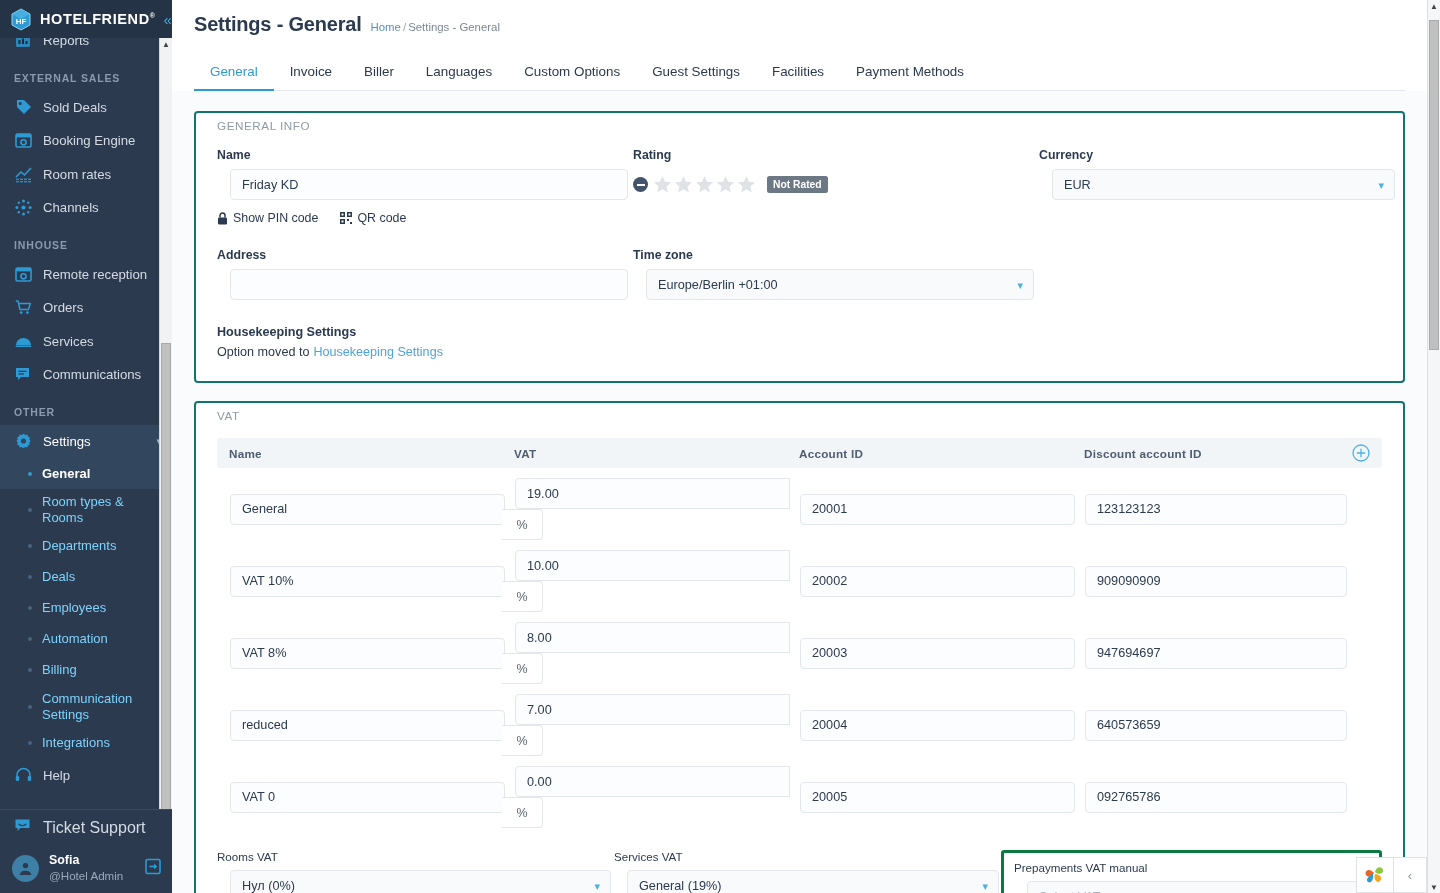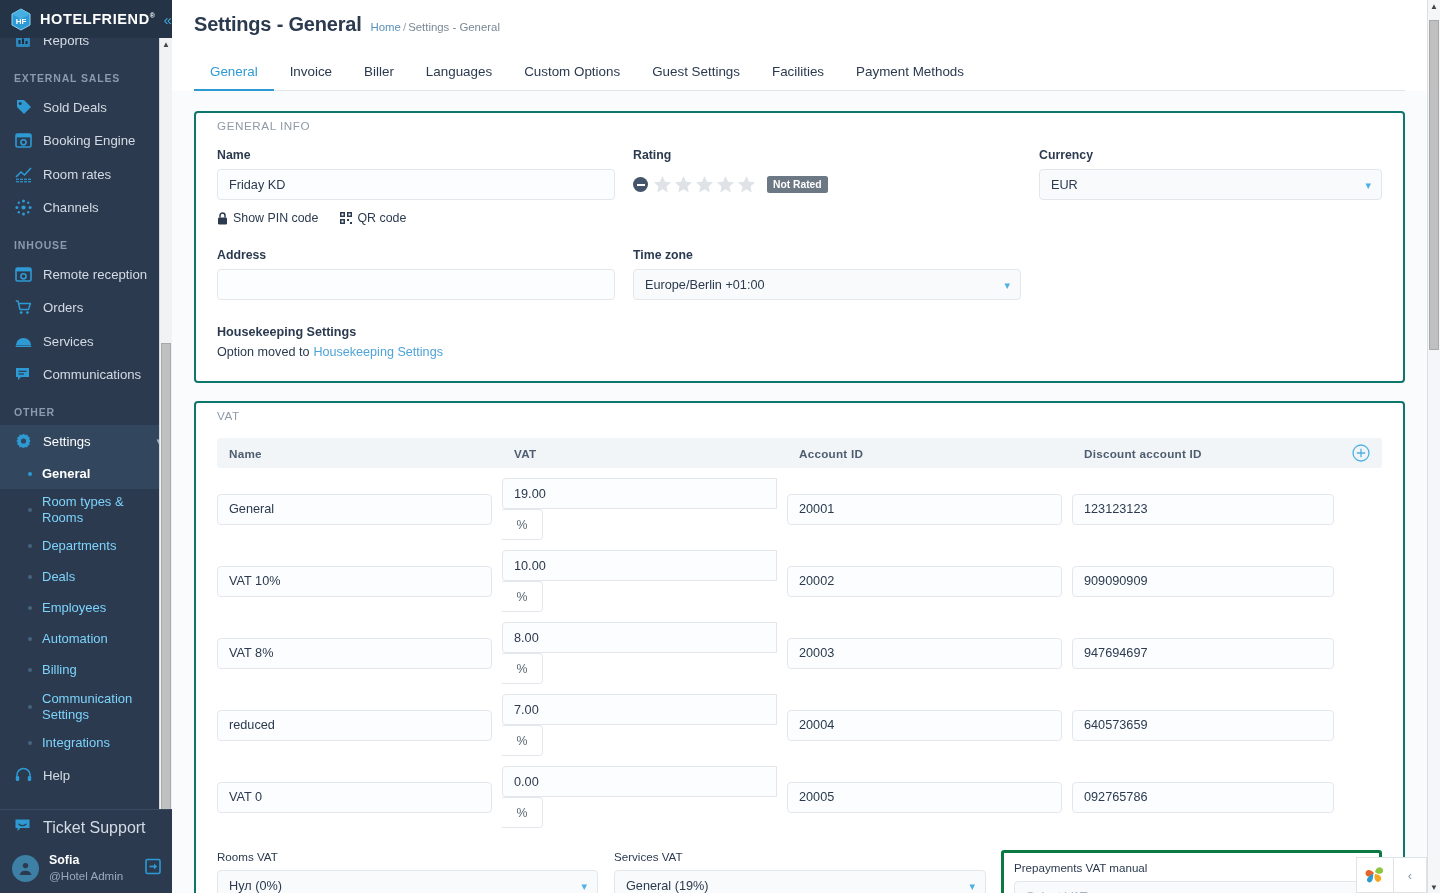--- a/index.html
+++ b/index.html
@@ -111,21 +111,21 @@
   }
   .card-cap {
     font-size: 11.7px; color: #8e9aa6; letter-spacing: .55px; margin-bottom: 16px;
   }
   .fld-label { font-size: 12.3px; color: #2b3a4f; font-weight: bold; margin-bottom: 7px; }
   .fld-label.light { font-weight: normal; font-size: 11.6px; }
 
   .inp, .sel {
     width: 100%; height: 31px; border: 1px solid #e3e7ec; border-radius: 4px;
     background: #fcfdfe; font-size: 12.7px; color: #2b3a4f;
-    padding: 0 11px; font-family: inherit; display: flex; align-items: center;
+    padding: 0 11px; font-family: inherit; display: flex; align-items: center; margin-left: 13px;
   }
   .sel { position: relative; padding-right: 26px; background: #f8fafb; }
   .sel .chevd {
     position: absolute; right: 10px; top: 50%; transform: translateY(-50%);
     color: #4fb0e3; font-size: 11px; line-height: 1;
   }
   .sel.placeholder { color: #a8b3bf; }
 
   .row-2col { display: flex; gap: 0; }
   .col-a { width: 398px; flex: none; }

